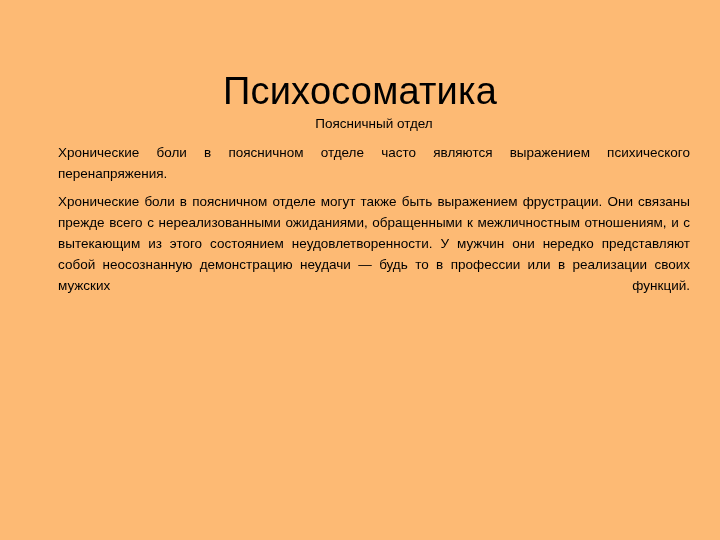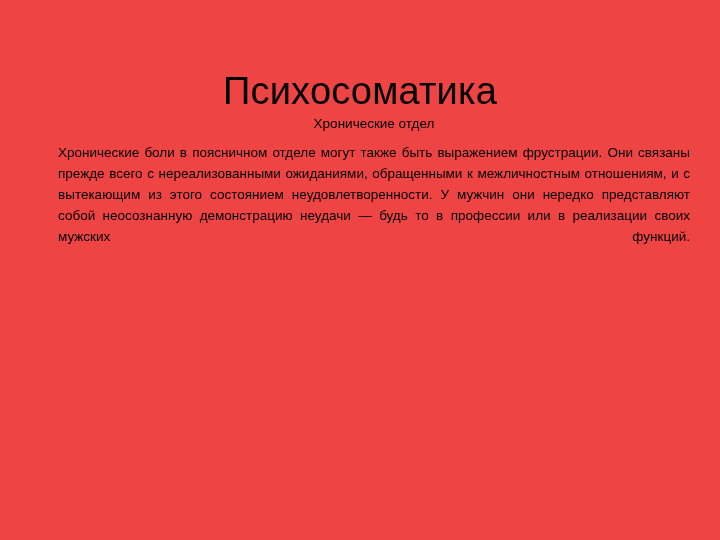--- a/index.html
+++ b/index.html
@@ -14,21 +14,21 @@
     font-family: "Liberation Sans", "DejaVu Sans", sans-serif;
     color: #000000;
     -webkit-font-smoothing: antialiased;
   }
 
   .slide {
     position: relative;
     width: 720px;
     height: 540px;
     box-sizing: border-box;
-    background: #ef4444;
+    background: #fdba74;
   }
 
   .slide-title {
     position: absolute;
     left: 0;
     top: 44px;
     width: 720px;
     text-align: center;
     font-size: 38px;
     font-weight: 400;
@@ -82,20 +82,21 @@
 </style>
 </head>
 <body>
 
 <div class="slide">
 
   <h1 class="slide-title">Психосоматика</h1>
 
   <div class="content-block">
 
-    <p class="subtitle-line">Хронические отдел</p>
+    <p class="subtitle-line">Поясничный отдел</p>
 
 
+    <p class="body-par">Хронические боли в поясничном отделе часто являются выражением психического перенапряжения.</p>
 
     <p class="body-par force-justify-last">Хронические боли в поясничном отделе могут также быть выражением фрустрации. Они связаны прежде всего с нереализованными ожиданиями, обращенными к межличностным отношениям, и с вытекающим из этого состоянием неудовлетворенности. У мужчин они нередко представляют собой неосознанную демонстрацию неудачи — будь то в профессии или в реализации своих мужских функций.</p>
 
   </div>
 </div>
 
 </body></html>

